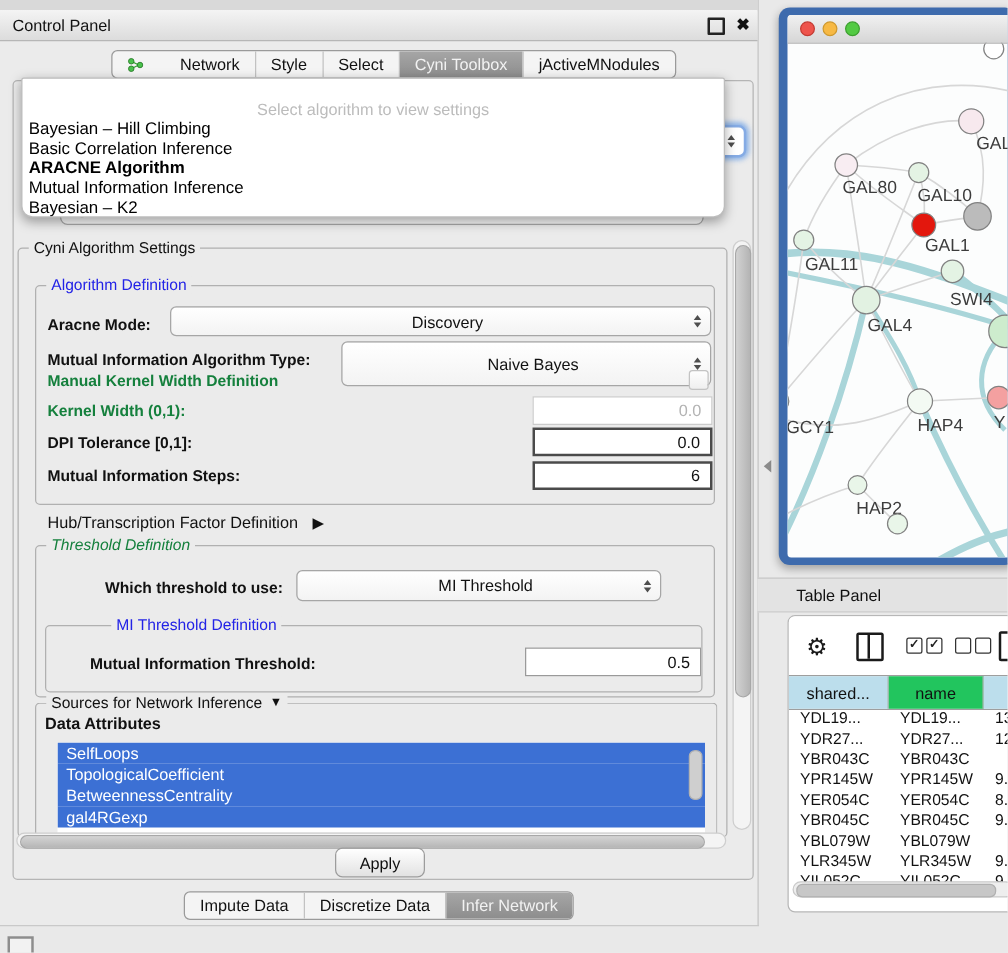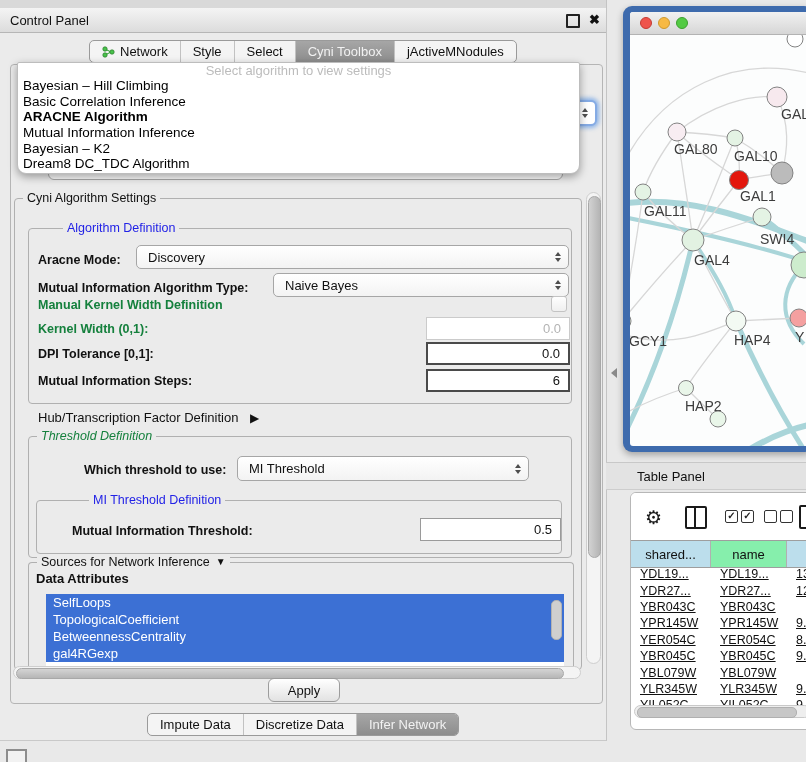--- a/index.html
+++ b/index.html
@@ -11,44 +11,44 @@
   .cp-topstrip{left:0;top:0;width:606px;height:8px;background:#d9d9d9;border-bottom:1px solid #c2c2c2;}
   .cp-titlebar{left:0;top:8px;width:606px;height:24px;background:linear-gradient(#f4f4f4,#dcdcdc);
                border-bottom:1px solid #b6b6b6;display:flex;align-items:center;}
   .cp-title{margin-left:10px;font-size:13px;color:#111;}
   .float-ic{position:absolute;right:26px;top:6px;width:10px;height:10px;border:2px solid #222;border-radius:1px;}
   .close-ic{position:absolute;right:6px;top:4px;font-size:13px;font-weight:bold;color:#111;}
   
   .tabstrip{display:flex;height:21px;border:1px solid #9a9a9a;border-radius:5px;overflow:hidden;
             background:#f4f4f4;font-size:13px;align-items:stretch;}
   .tab{display:flex;align-items:center;justify-content:center;padding:0 12px;border-left:1px solid #c2c2c2;cursor:default;white-space:nowrap;}
-  .tab:first-child{border-left:none;}
+  .tab:first-child{border-left:none;gap:24px;}
   .tab.sel{background:linear-gradient(#a6a6a6,#8d8d8d);color:#f2f2f2;}
   .net-ic{width:13px;height:12px;margin-right:5px;}
   
   .contentbox{left:10px;top:64px;width:591px;height:638px;border:1px solid #b5b5b5;border-radius:4px;background:#ebebeb;}
   
   .combo{position:absolute;background:linear-gradient(#ffffff,#f3f3f3);border:1px solid #a6a6a6;border-radius:5px;
-         font-size:13px;display:flex;align-items:center;padding-left:11px;box-sizing:border-box;}
+         font-size:13px;display:flex;align-items:center;padding-left:11px;box-sizing:border-box;justify-content:center;}
   .arrows{position:absolute;right:7px;top:50%;transform:translateY(-50%);display:flex;flex-direction:column;gap:2px;}
   .tri-up{width:0;height:0;border-left:3.5px solid transparent;border-right:3.5px solid transparent;border-bottom:4px solid #4e4e4e;}
   .tri-dn{width:0;height:0;border-left:3.5px solid transparent;border-right:3.5px solid transparent;border-top:4px solid #4e4e4e;}
   .field{position:absolute;background:#fff;border:1px solid #9a9a9a;font-size:13px;display:flex;align-items:center;
          justify-content:flex-end;padding:0 8px;box-sizing:border-box;}
   .field.dark{border:2px solid #4a4a4a;}
   .field.dis{border:1px solid #cbcbcb;color:#b3b3b3;}
   .lbl{position:absolute;font-size:12.5px;font-weight:bold;white-space:nowrap;}
   .lbl.gray{color:#15803d;}
   .gbox{position:absolute;border:1px solid #b0b0b0;border-radius:4px;}
   .gtitle{position:absolute;top:-8px;left:8px;background:#ebebeb;padding:0 4px;font-size:12.5px;white-space:nowrap;}
   .checkbox{position:absolute;width:14px;height:14px;border:1px solid #c3c3c3;border-radius:3px;background:linear-gradient(#fefefe,#efefef);}
   
   .popup{position:absolute;left:17px;top:62px;width:561px;height:110px;background:#fff;border:1px solid #bdbdbd;
          border-radius:2px 2px 9px 9px;box-shadow:0 3px 9px rgba(0,0,0,.35);z-index:50;overflow:hidden;}
-  .ph{height:15px;text-align:center;color:#bcbcbc;font-size:13px;padding-top:0;}
+  .ph{height:15px;text-align:center;color:#bcbcbc;font-size:13px;padding-top:17px;}
   .algo-item{height:15.7px;line-height:15.7px;padding-left:5px;font-size:13.5px;color:#000;white-space:nowrap;}
   .algo-item.bold{font-weight:bold;}
   
   .focusring{position:absolute;left:90px;top:100px;width:507px;height:26px;background:#fff;border:2px solid #85abe4;
              border-radius:6px;box-shadow:0 0 4px 2px rgba(100,155,230,.7);box-sizing:border-box;z-index:10;}
   .hidden-combo{position:absolute;left:48px;top:150px;width:513px;height:28px;background:#fbfbfb;border:1px solid #a9a9a9;
                 border-radius:6px;z-index:10;display:flex;align-items:flex-end;}
   .hidden-combo span{margin:0 0 5px 13px;font-size:13px;color:#aeaeae;white-space:nowrap;}
   
   .attrlist{position:absolute;left:46px;top:594px;width:518px;height:72px;overflow:hidden;background:#fff;}
@@ -81,25 +81,25 @@
   .tablebox{left:630px;top:492px;width:184px;height:236px;background:#fff;border:1px solid #b7b7b7;border-radius:6px;overflow:hidden;}
   .tb-toolbar{position:absolute;left:0;top:0;width:100%;height:47px;background:#fff;}
   .gear{position:absolute;left:14px;top:13px;font-size:19px;color:#1a1a1a;}
   .colsic{position:absolute;left:54px;top:13px;width:18px;height:19px;border:2px solid #1a1a1a;border-radius:2px;}
   .colsic:before{content:"";position:absolute;left:7px;top:0;width:2px;height:19px;background:#1a1a1a;}
   .cb2{position:absolute;top:17px;width:11px;height:11px;border:1.6px solid #333;border-radius:2px;font-size:10px;
        line-height:10px;text-align:center;color:#222;font-weight:bold;}
   .docic{position:absolute;left:168px;top:12px;width:14px;height:20px;border:2px solid #1a1a1a;border-radius:2px;background:#fff;}
   .thead{position:absolute;left:0;top:47px;width:100%;height:26px;display:grid;grid-template-columns:80px 76px 1fr;
          border-top:1px solid #9e9e9e;border-bottom:1px solid #9e9e9e;font-size:13px;}
-  .thead .hc{display:flex;align-items:center;justify-content:center;border-right:1px solid #b0b0b0;background:#86efac;}
+  .thead .hc{display:flex;align-items:center;justify-content:center;border-right:1px solid #b0b0b0;background:#22c55e;}
   .thead .hc.blue{background:#bcdeec;}
   .trows{position:absolute;left:0;top:73px;width:100%;height:150px;overflow:hidden;font-size:12.5px;}
   .trow{display:grid;grid-template-columns:80px 76px 1fr;height:16.4px;align-items:center;}
-  .trow span{padding-left:9px;white-space:nowrap;overflow:hidden;text-decoration:underline;}
+  .trow span{padding-left:9px;white-space:nowrap;overflow:hidden;}
   .tb-hscroll{position:absolute;left:3px;top:212px;width:177px;height:13px;background:#eee;border:1px solid #c9c9c9;border-radius:7px;box-sizing:border-box;}
   .tb-hthumb{position:absolute;left:2px;top:1px;width:158px;height:9px;background:#c7c7c7;border:1px solid #b0b0b0;border-radius:5px;}
   .divider-arrow{position:absolute;left:611px;top:368px;width:0;height:0;
                  border-top:5px solid transparent;border-bottom:5px solid transparent;border-right:6px solid #8b8b8b;}
   .hubarrow{display:inline-block;margin-left:8px;font-size:12px;}
   .srcarrow{display:inline-block;margin-left:6px;font-size:10px;position:relative;top:-1px;}
 </style>
 </head>
 <body>
 
@@ -165,34 +165,34 @@
 
   <div class="vscroll">
     <div class="vthumb"></div>
   </div>
 
   <div class="gbox" style="left:14px;top:198px;width:566px;height:470px;">
     <span class="gtitle">Cyni Algorithm Settings</span>
   </div>
 
   <div class="gbox" style="left:28px;top:228px;width:542px;height:174px;">
-    <span class="gtitle" style="color:#2222e6;margin-left:26px;">Algorithm Definition</span>
+    <span class="gtitle" style="color:#2222e6;">Algorithm Definition</span>
   </div>
 
   <span class="lbl" style="left:38px;top:253px;">Aracne Mode:</span>
   <div class="combo" style="left:136px;top:245px;width:433px;height:24px;">
     <span>Discovery</span>
     <div class="arrows">
         <div class="tri-up"></div>
         <div class="tri-dn"></div>
       </div>
   </div>
 
   <span class="lbl" style="left:38px;top:281px;">Mutual Information Algorithm Type:</span>
-  <div class="combo" style="left:273px;top:273px;width:296px;height:24px;">
+  <div class="combo" style="left:273px;top:273px;width:296px;height:36px;">
     <span>Naive Bayes</span>
     <div class="arrows">
         <div class="tri-up"></div>
         <div class="tri-dn"></div>
       </div>
   </div>
 
   <span class="lbl gray" style="left:38px;top:298px;">Manual Kernel Width Definition</span>
   <div class="checkbox" style="left:551px;top:296px;"></div>
 

